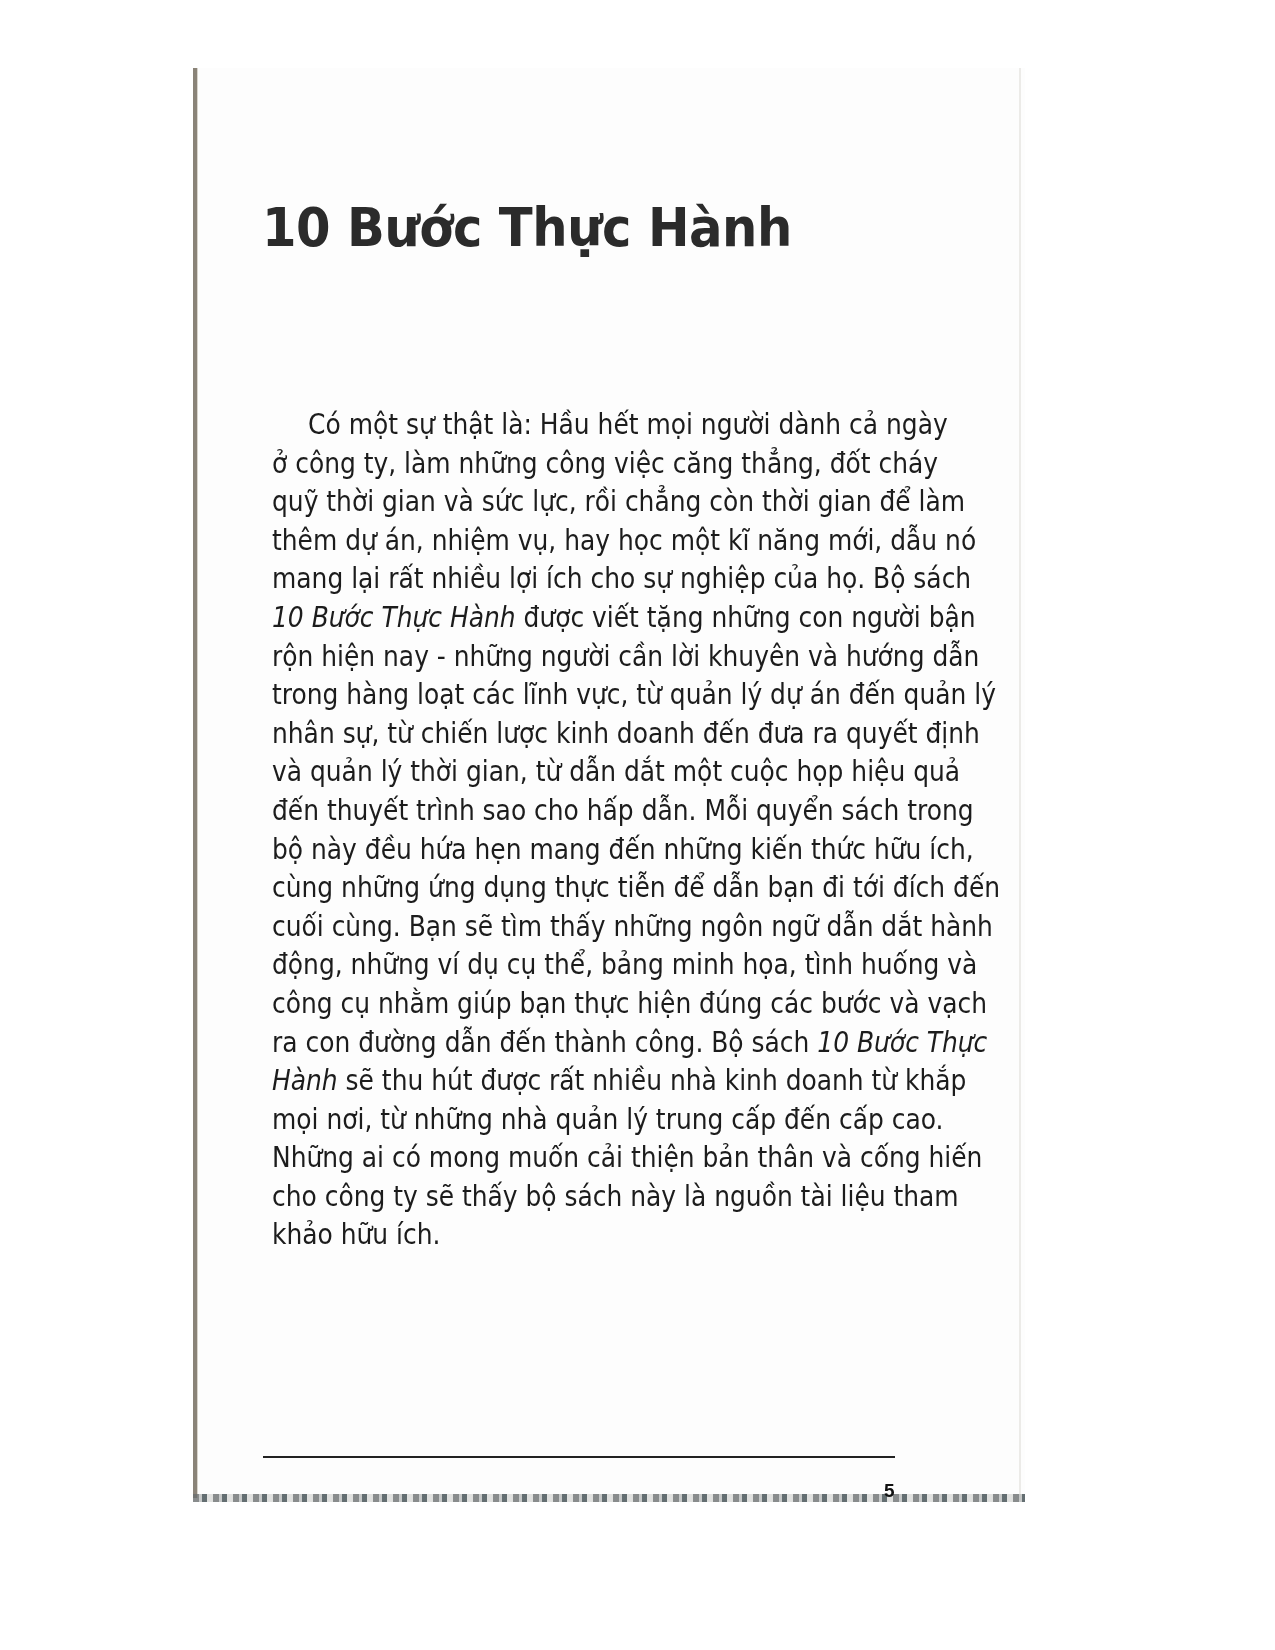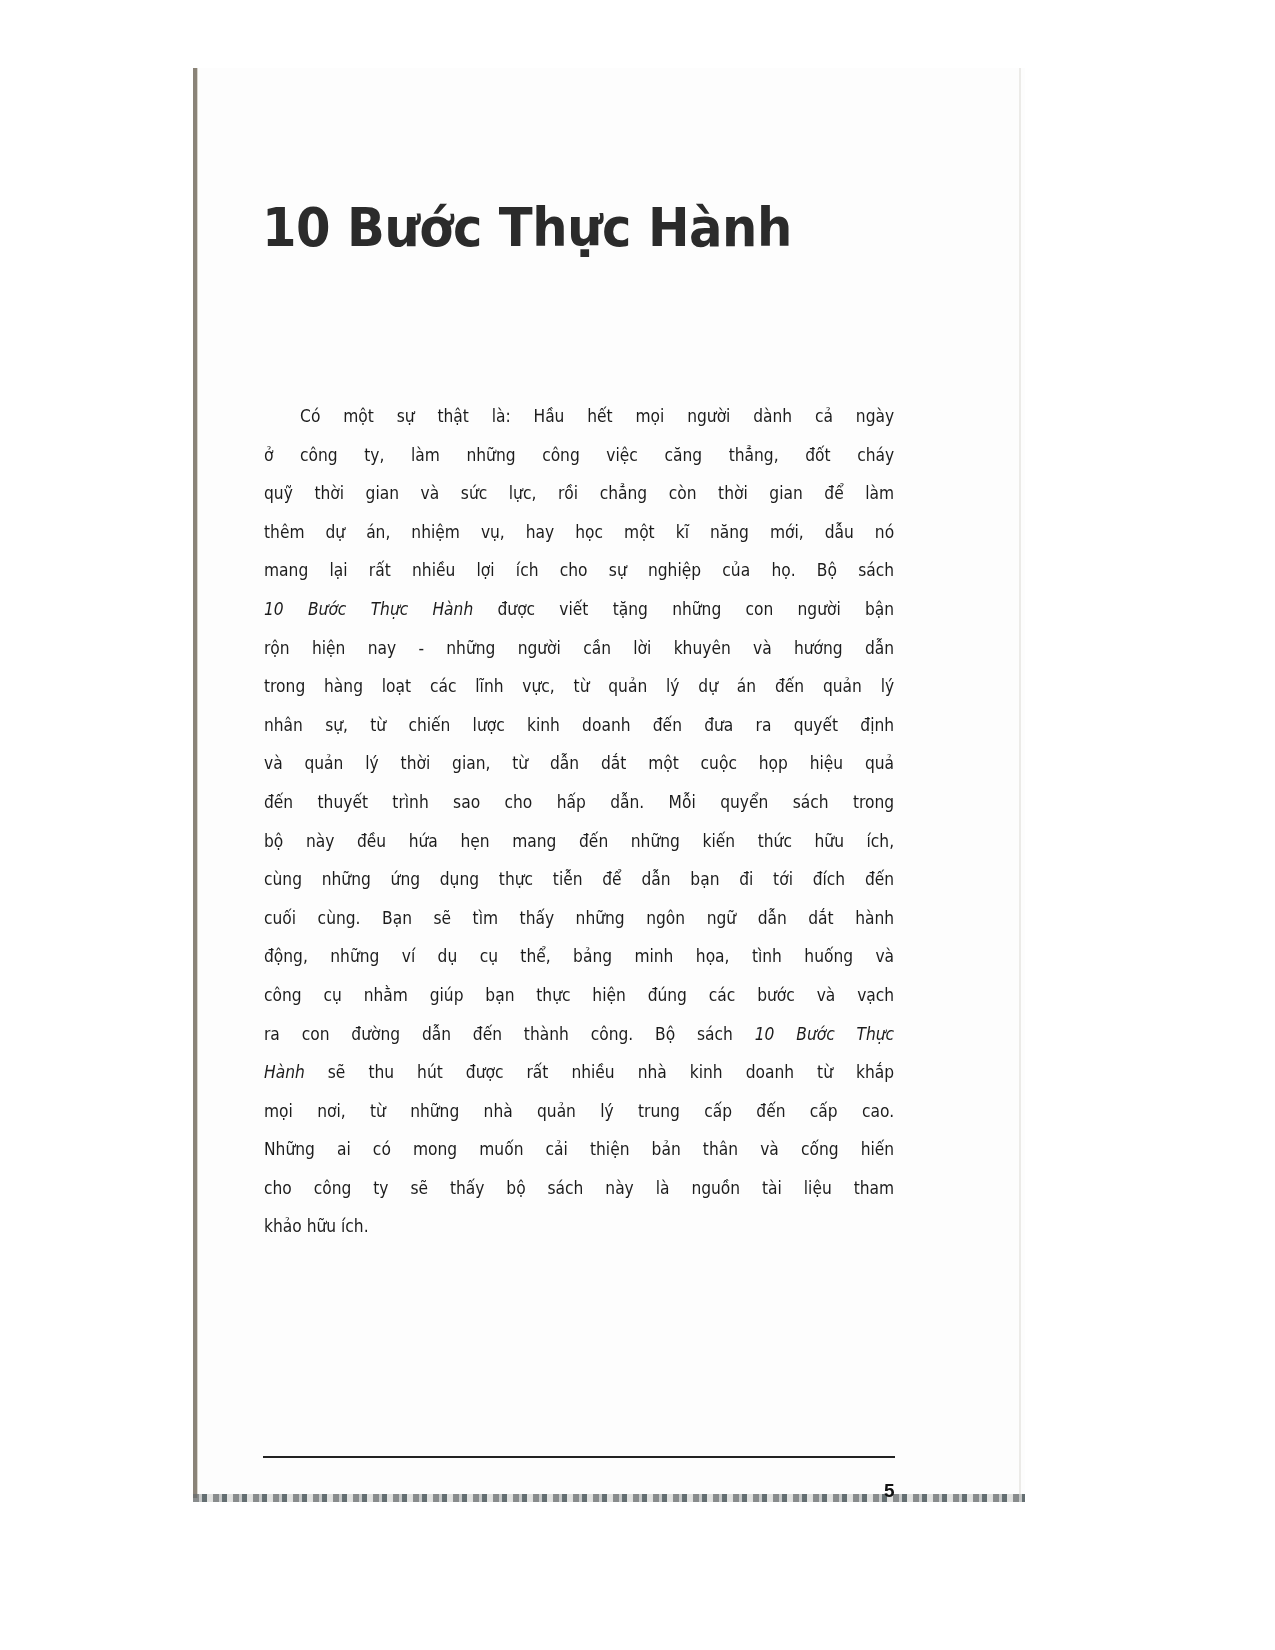--- a/index.html
+++ b/index.html
@@ -41,23 +41,23 @@
       letter-spacing: -0.5px;
       color: #2b2b2b;
       transform: scaleX(0.92);
       transform-origin: left top;
       white-space: nowrap;
     }
     .body-text {
       position: absolute;
       left: 264px; top: 397px;
       width: 630px;
-      margin: 0;
+      margin: 8px;
       font-family: "DejaVu Sans", sans-serif;
-      font-size: 18px;
+      font-size: 29px;
       line-height: 38.6px;
       color: #1c1c1c;
     }
     .line {
       display: block;
       white-space: nowrap;
       text-align: justify;
       text-align-last: justify;
       transform: scaleX(0.86);
       transform-origin: left center;

